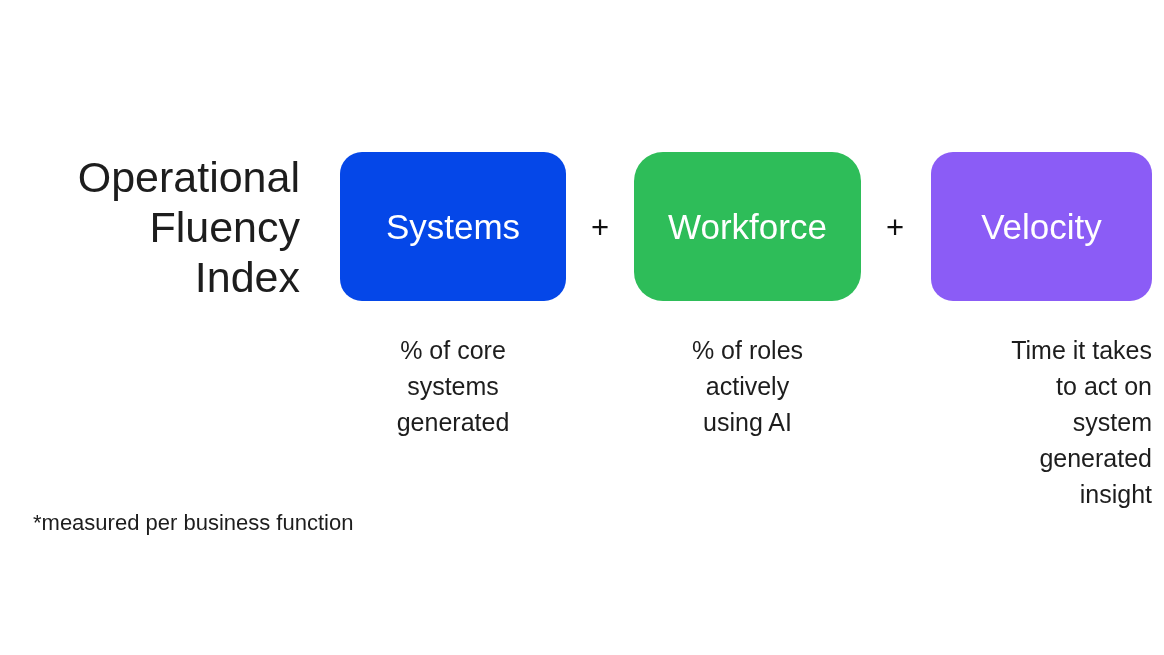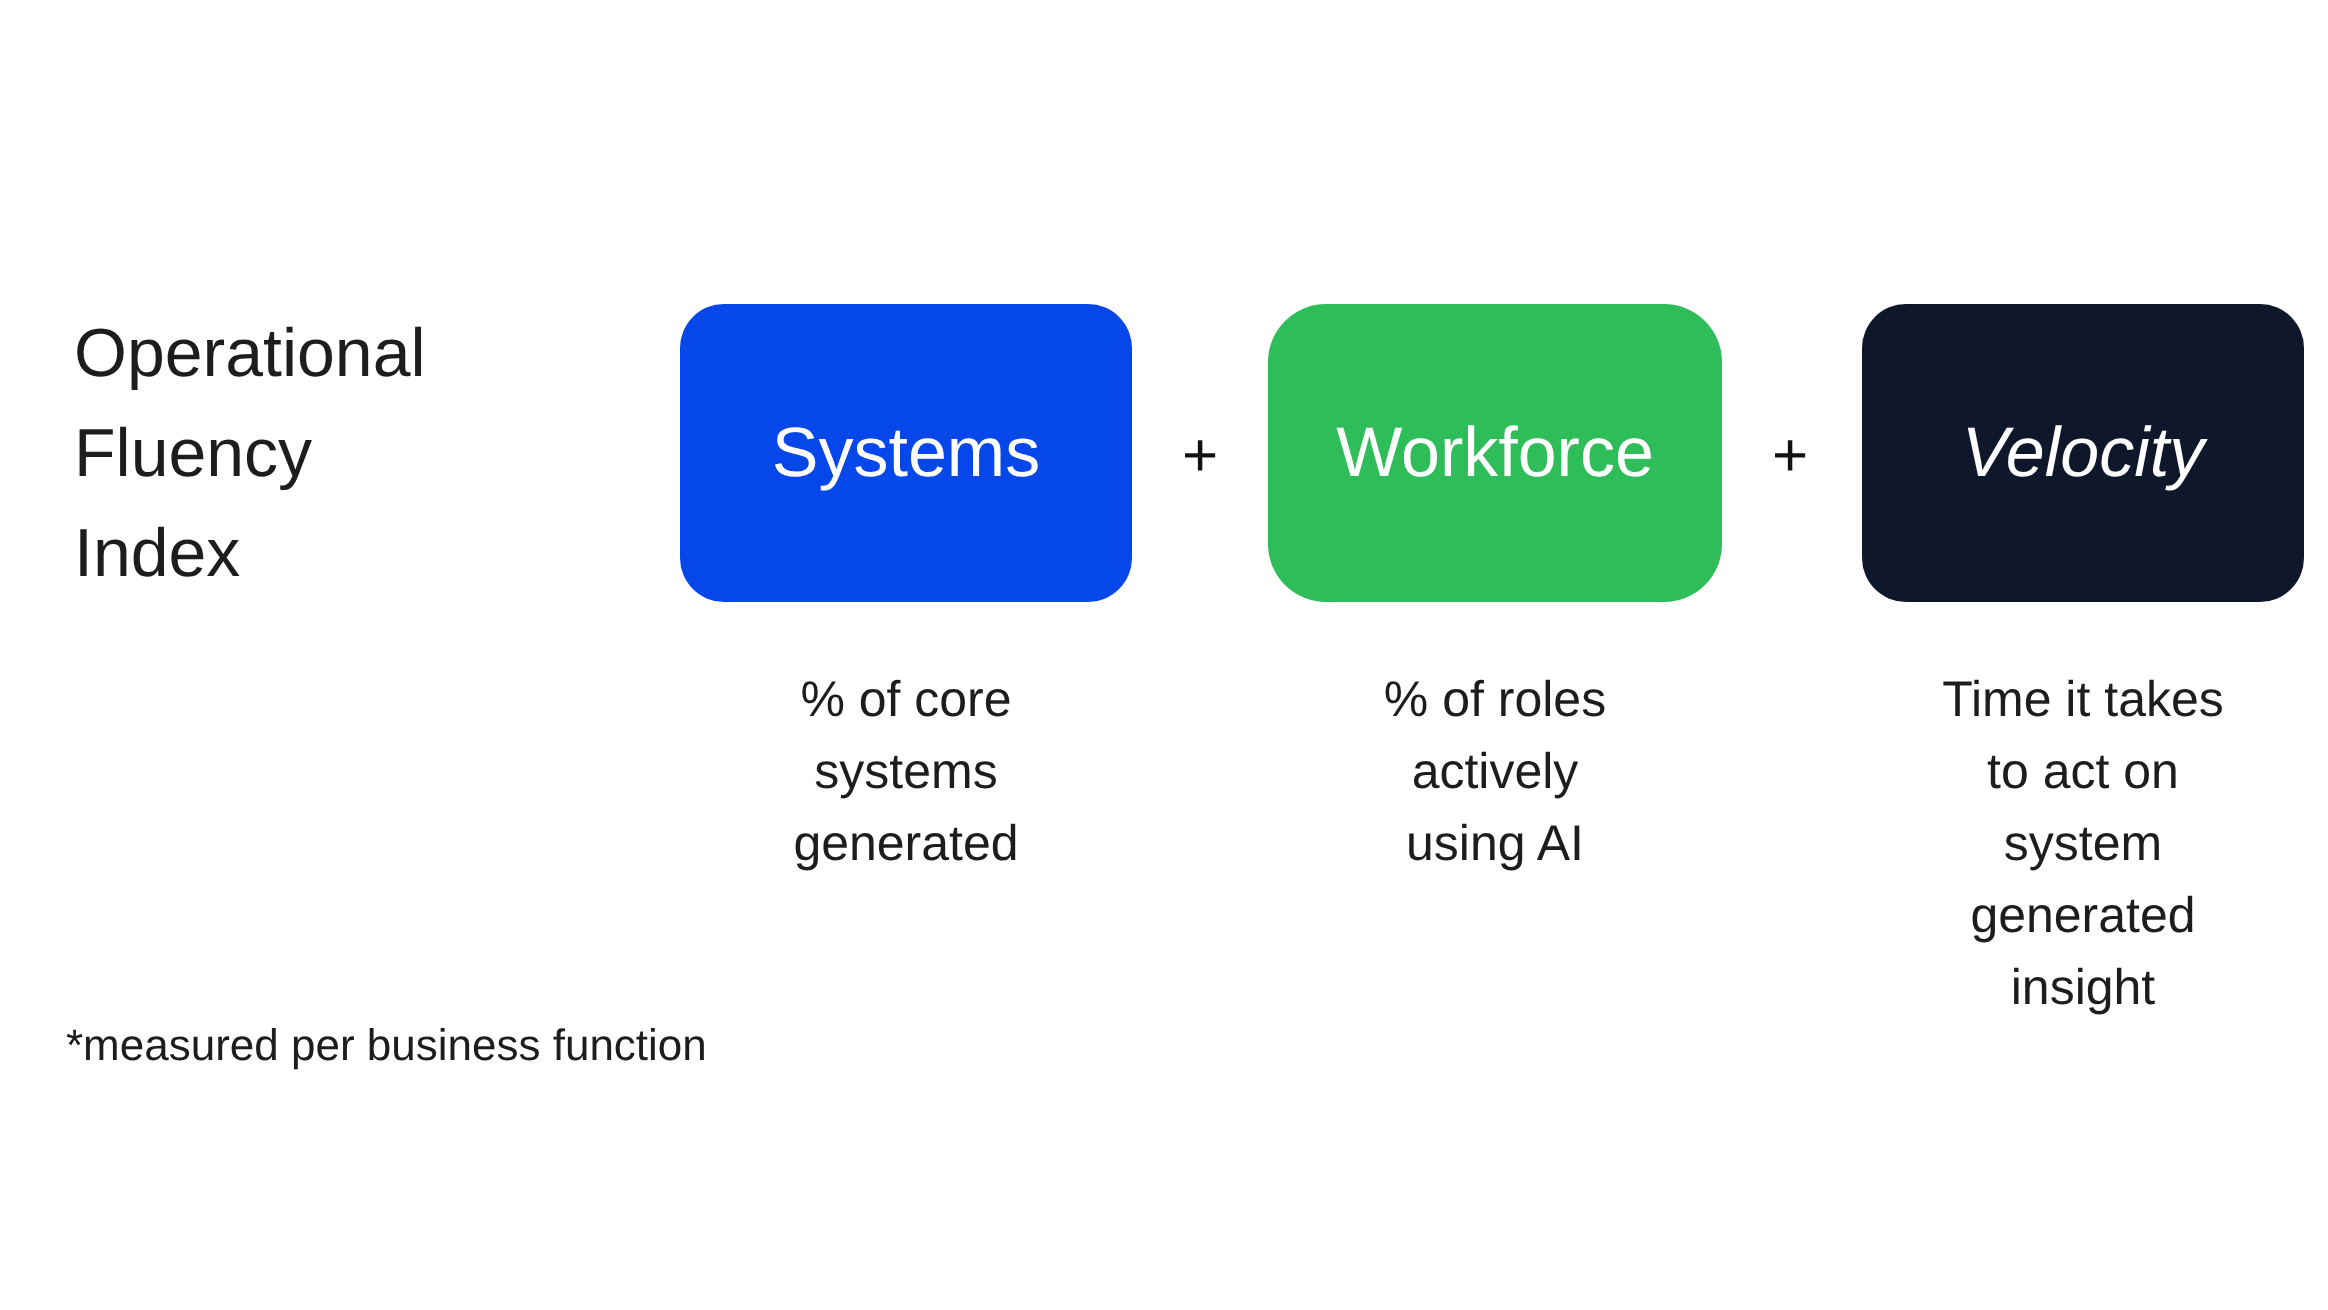--- a/index.html
+++ b/index.html
@@ -13,26 +13,25 @@
     width: 1164px;
     height: 655px;
     background: #ffffff;
     overflow: hidden;
   }
   .title {
     position: absolute;
     left: 0;
     top: 152px;
     width: 300px;
-    text-align: left;
-    font-size: 34px;
+    text-align: right;
+    font-size: 43px;
     line-height: 50px;
     color: #1d1d1d;
     white-space: pre-line;
-    padding-left: 37px;
   }
   .term-box {
     position: absolute;
     top: 152px;
     height: 149px;
     border-radius: 22px;
     display: flex;
     align-items: center;
     justify-content: center;
     color: #ffffff;
@@ -59,21 +58,21 @@
     position: absolute;
     top: 332px;
     text-align: center;
     font-size: 25px;
     line-height: 36px;
     color: #1d1d1d;
     white-space: pre-line;
   }
   .desc.desc-0 { left: 340px; width: 226px; }
   .desc.desc-1 { left: 634px; width: 227px; text-align: center; }
-  .desc.desc-2 { left: 931px; width: 221px; }
+  .desc.desc-2 { left: 931px; width: 221px; text-align: right; }
   .footnote {
     position: absolute;
     left: 33px;
     top: 510px;
     font-size: 22px;
     color: #1d1d1d;
   }
 </style>
 </head>
 <body>
@@ -89,21 +88,21 @@
   </div>
 
   <div class="plus plus-0">+</div>
 
   <div class="term-box box-1" style="background-color: rgb(46, 189, 89); border-radius: 29px;">
     <span>Workforce</span>
   </div>
 
   <div class="plus plus-1">+</div>
 
-  <div class="term-box box-2" style="background-color: #0f172a; font-style: italic;">
+  <div class="term-box box-2" style="background-color: #8b5cf6;">
     <span>Velocity</span>
   </div>
 
   <div class="desc desc-0">% of core
 systems
 generated</div>
 
   <div class="desc desc-1">% of roles
 actively
 using AI</div>

